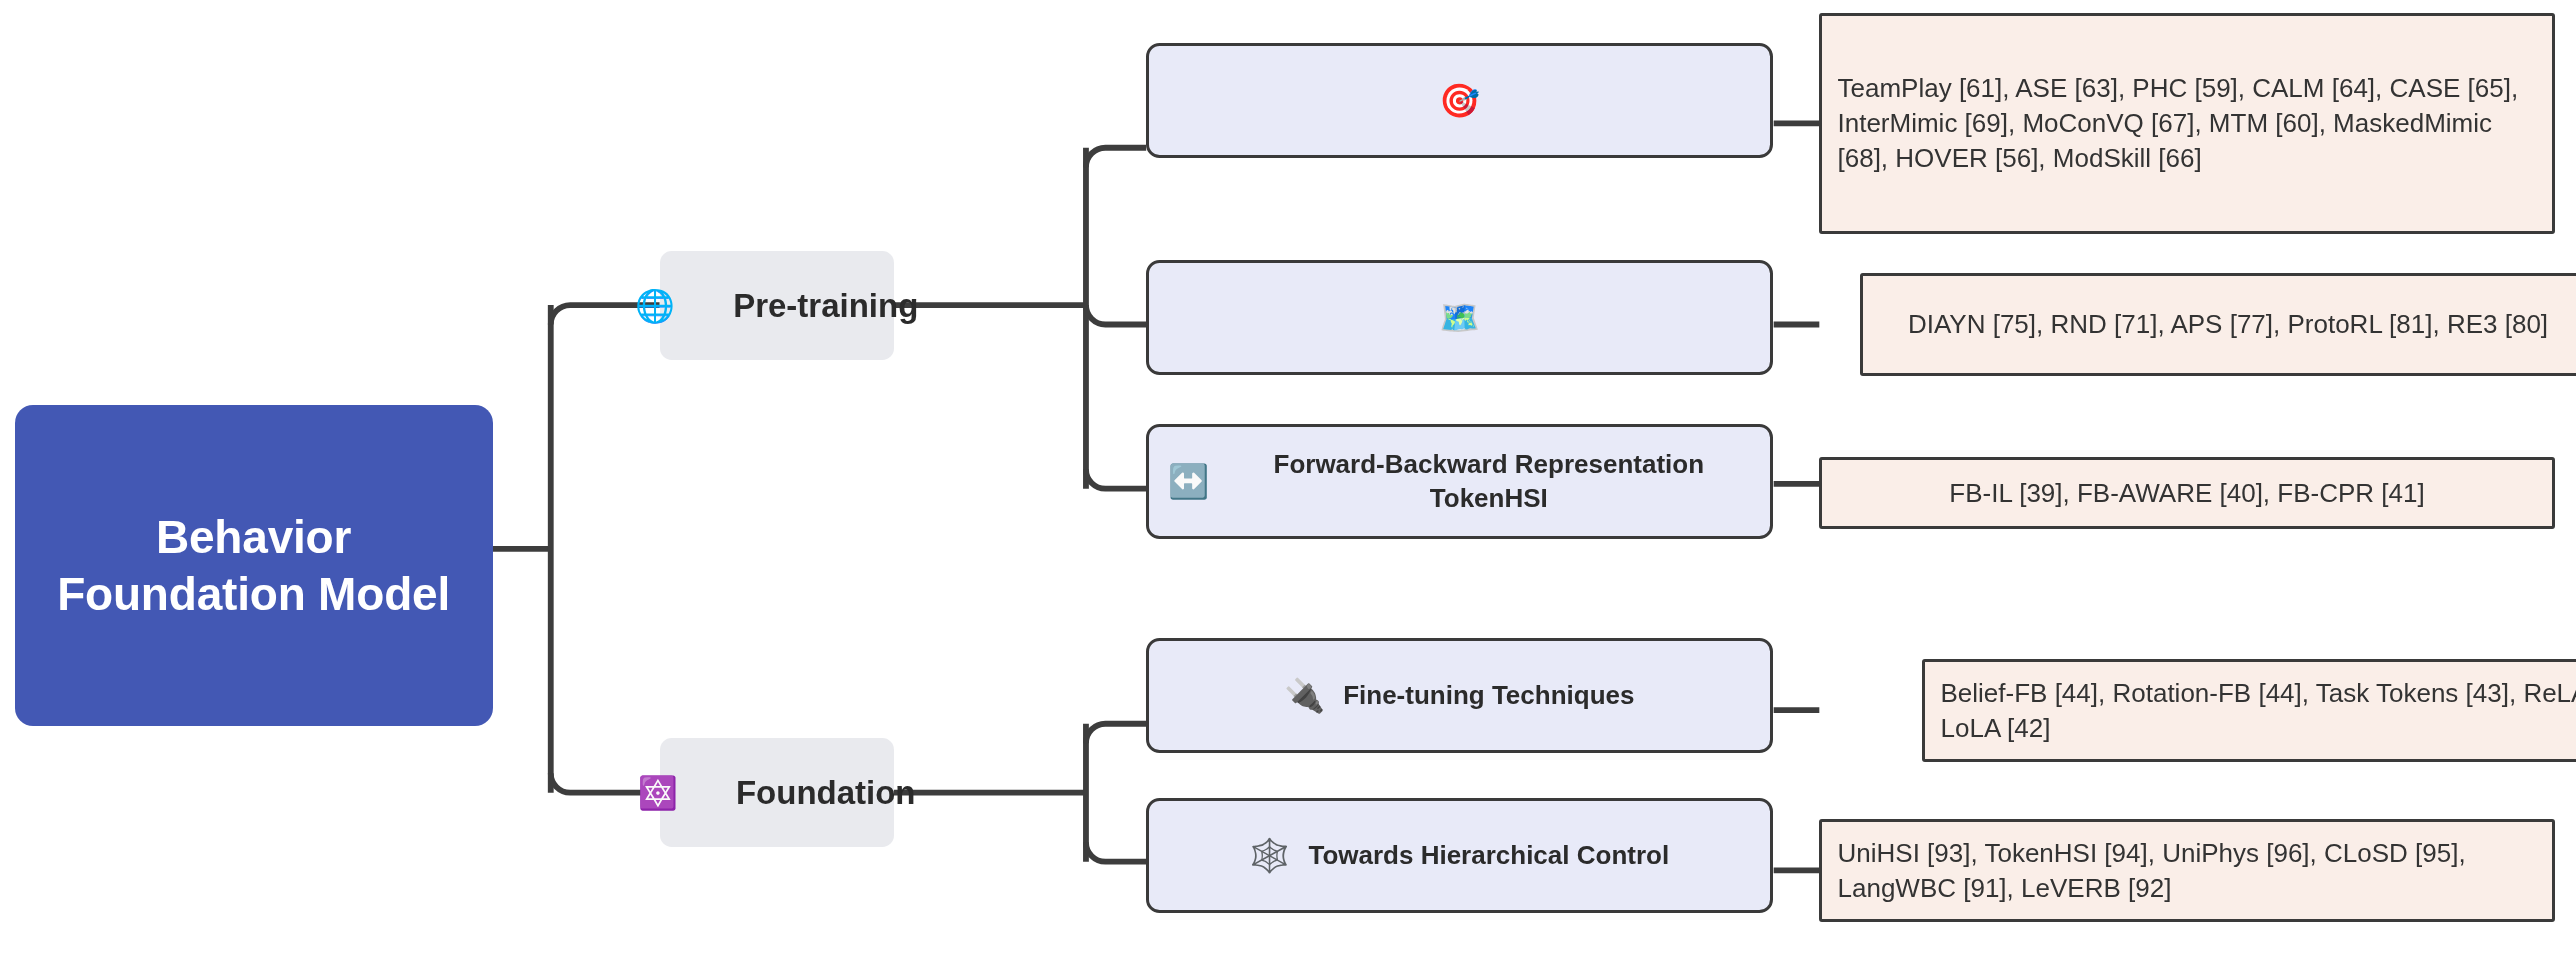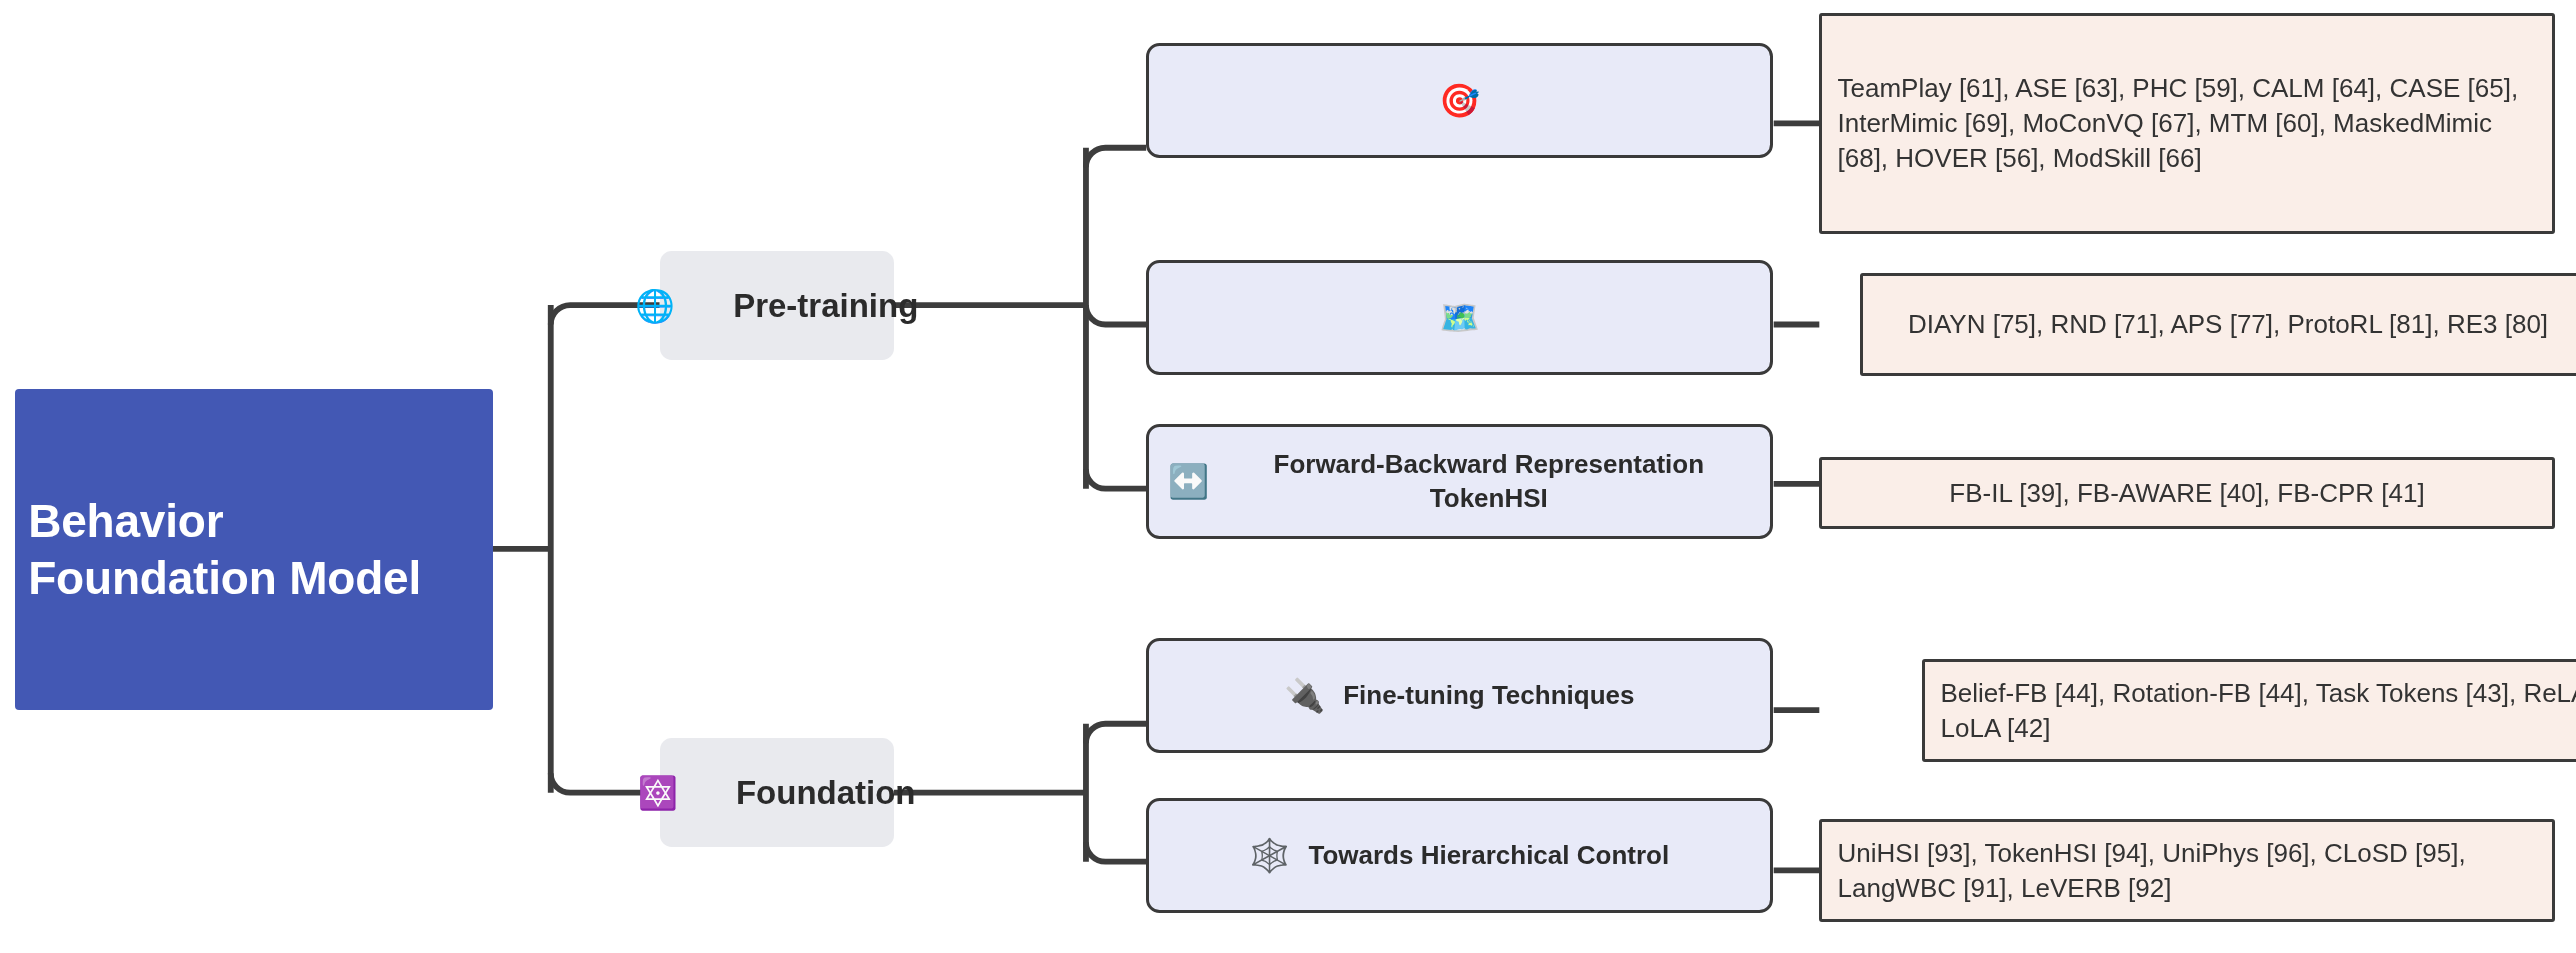--- a/index.html
+++ b/index.html
@@ -30,27 +30,29 @@
     position: absolute;
     box-sizing: border-box;
     display: flex;
     align-items: center;
     justify-content: center;
   }
 
   
   .root-node {
     background: #4358b4;
-    border-radius: 4px;
+    border-radius: 18px;
     color: #ffffff;
     font-weight: bold;
     font-size: 46px;
     line-height: 1.22;
+    text-align: center;
     letter-spacing: -0.2px;
     padding: 0 13.6px;
+    margin-top: 16px;
   }
 
   
   .branch-node {
     background: #e9eaee;
     border-radius: 11.7px;
     color: #2b2b2b;
     font-weight: bold;
     font-size: 33px;
     gap: 13.6px;

